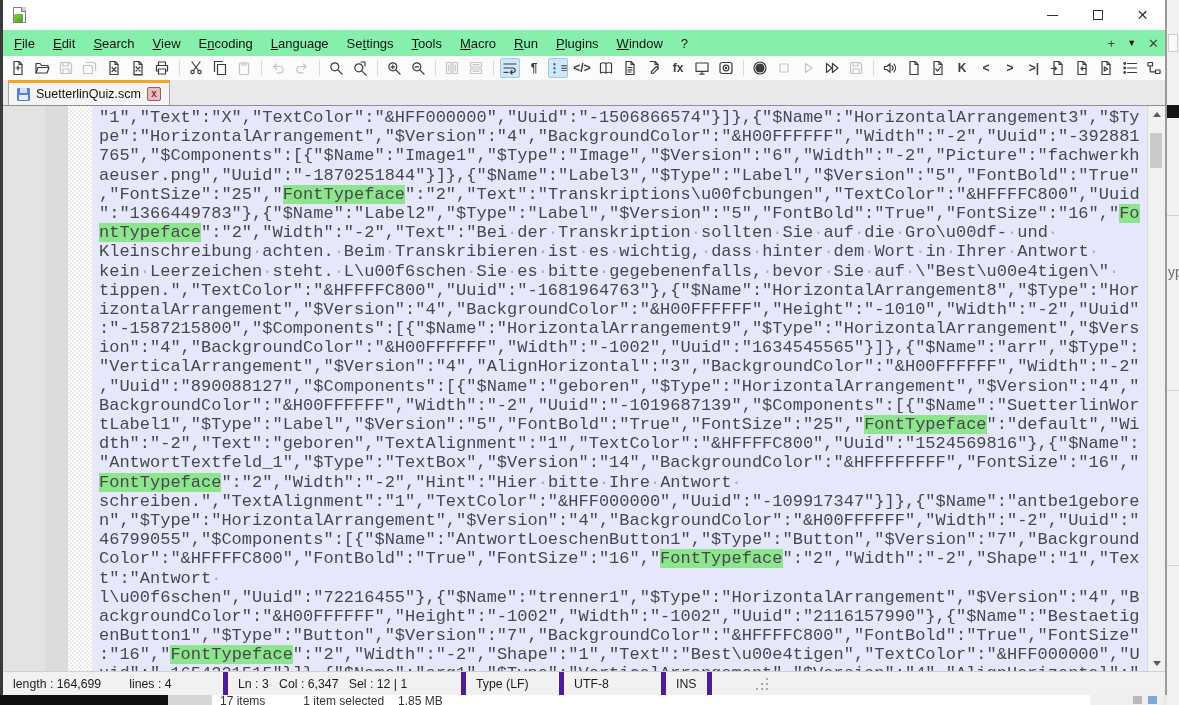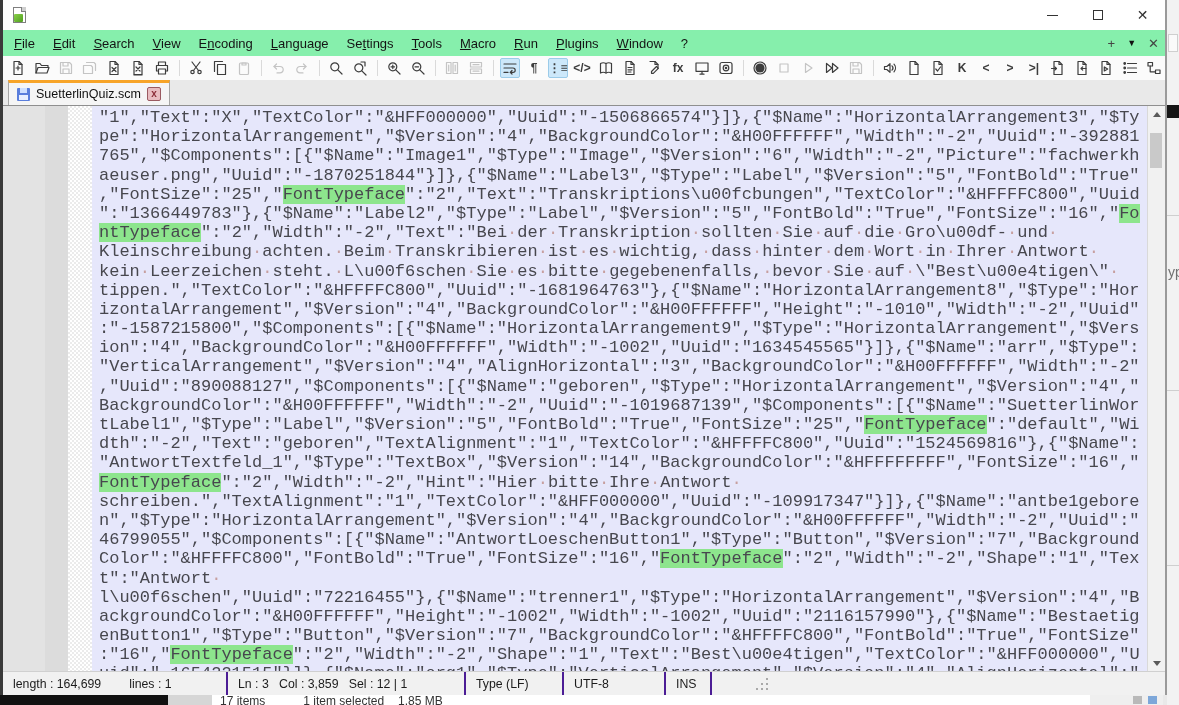--- a/index.html
+++ b/index.html
@@ -65,21 +65,21 @@
 
   .vscroll { width:18px; flex:0 0 auto; background:#f1f1f1; border-left:1px solid #d9d9d9; position:relative; }
   .sb-btn { position:absolute; left:0; width:17px; height:16px; display:flex; align-items:center; justify-content:center; }
   .sb-up { top:0; } .sb-down { bottom:0; }
   .tri-up { width:0; height:0; border-left:4px solid transparent; border-right:4px solid transparent; border-bottom:5px solid #5a5a5a; }
   .tri-down { width:0; height:0; border-left:4px solid transparent; border-right:4px solid transparent; border-top:5px solid #5a5a5a; }
   .sb-thumb { position:absolute; left:2px; right:3px; top:27px; height:35px; background:#c9c9c9; }
 
   .statusbar { height:24px; background:#f1f1f1; border-top:1px solid #d0d0d0; display:flex; align-items:center;
                font-size:12.3px; color:#1c1c1c; }
-  .sb-cell { height:100%; display:flex; align-items:center; padding:0 10px; white-space:pre; border-right:2px solid #4c1d95; }
+  .sb-cell { height:100%; display:flex; align-items:center; padding:0 10px; white-space:pre; border-right:5px solid #4c1d95; }
   .sb-cell.first { flex:1 1 auto; border-right:1px solid #c9c9c9; padding-left:8px; }
   .sb-gap { display:inline-block; width:28px; }
   .sb-grip { width:62px; height:100%; border-right:none; position:relative; }
   .grip-dot { position:absolute; right:6px; bottom:5px; width:2px; height:2px; background:#a9a9a9;
               box-shadow:-5px 0 #a9a9a9,-10px 0 #a9a9a9,0 -5px #a9a9a9,-5px -5px #a9a9a9,0 -10px #a9a9a9; }
 
   
   .right-strip { position:absolute; left:1167px; top:0; width:12px; height:705px; background:#f2f2f2; overflow:hidden; }
   .rs-black { position:absolute; left:0; top:105px; width:12px; height:13px; background:#151515; }
   .rs-line { position:absolute; left:0; width:12px; height:1px; background:#cfcfcf; }
@@ -427,23 +427,23 @@
       <div class="sb-thumb"></div>
       <div class="sb-btn sb-down">
           <span class="tri-down"></span>
         </div>
     </div>
   </div>
 
   <div class="statusbar">
     <div class="sb-cell" style="width:225px">
       <span>length : 164,699</span><span class="sb-gap"></span>
-      <span>lines : 1</span>
-    </div>
-    <div class="sb-cell" style="width:238px">Ln : 3   Col : 3,859   Sel : 12 | 1</div>
+      <span>lines : 4</span>
+    </div>
+    <div class="sb-cell" style="width:238px">Ln : 3   Col : 6,347   Sel : 12 | 1</div>
     <div class="sb-cell" style="width:98px">Type (LF)</div>
     <div class="sb-cell" style="width:102px">UTF-8</div>
     <div class="sb-cell" style="width:46px">INS</div>
     <div class="sb-cell sb-grip"><span class="grip-dot"></span></div>
   </div>
 </div>
 
 <div class="right-strip">
   <span class="rs-box"></span>
   <span class="rs-black"></span>

